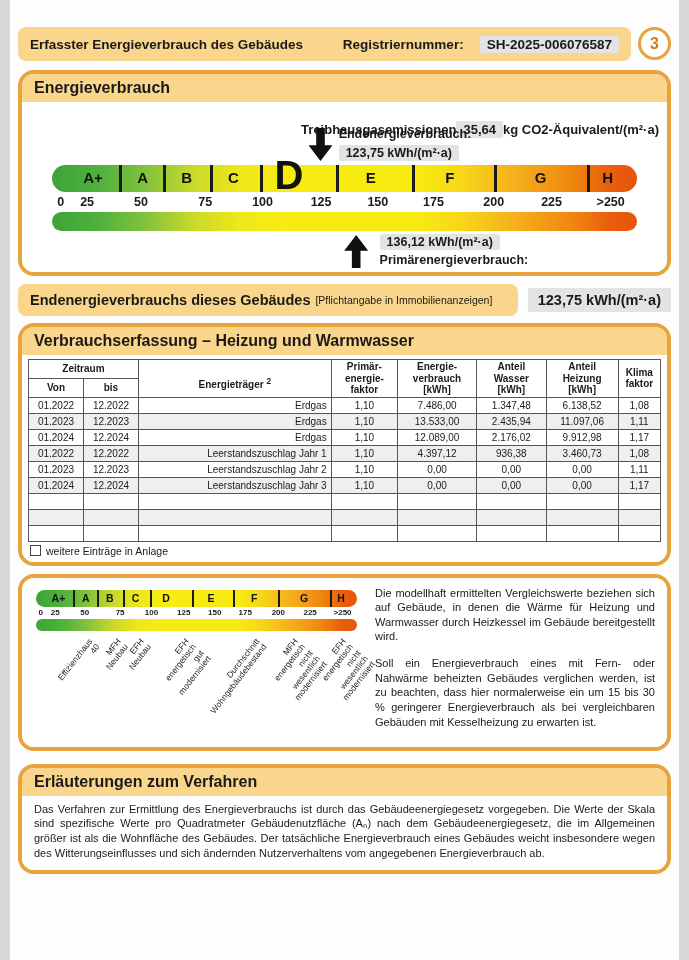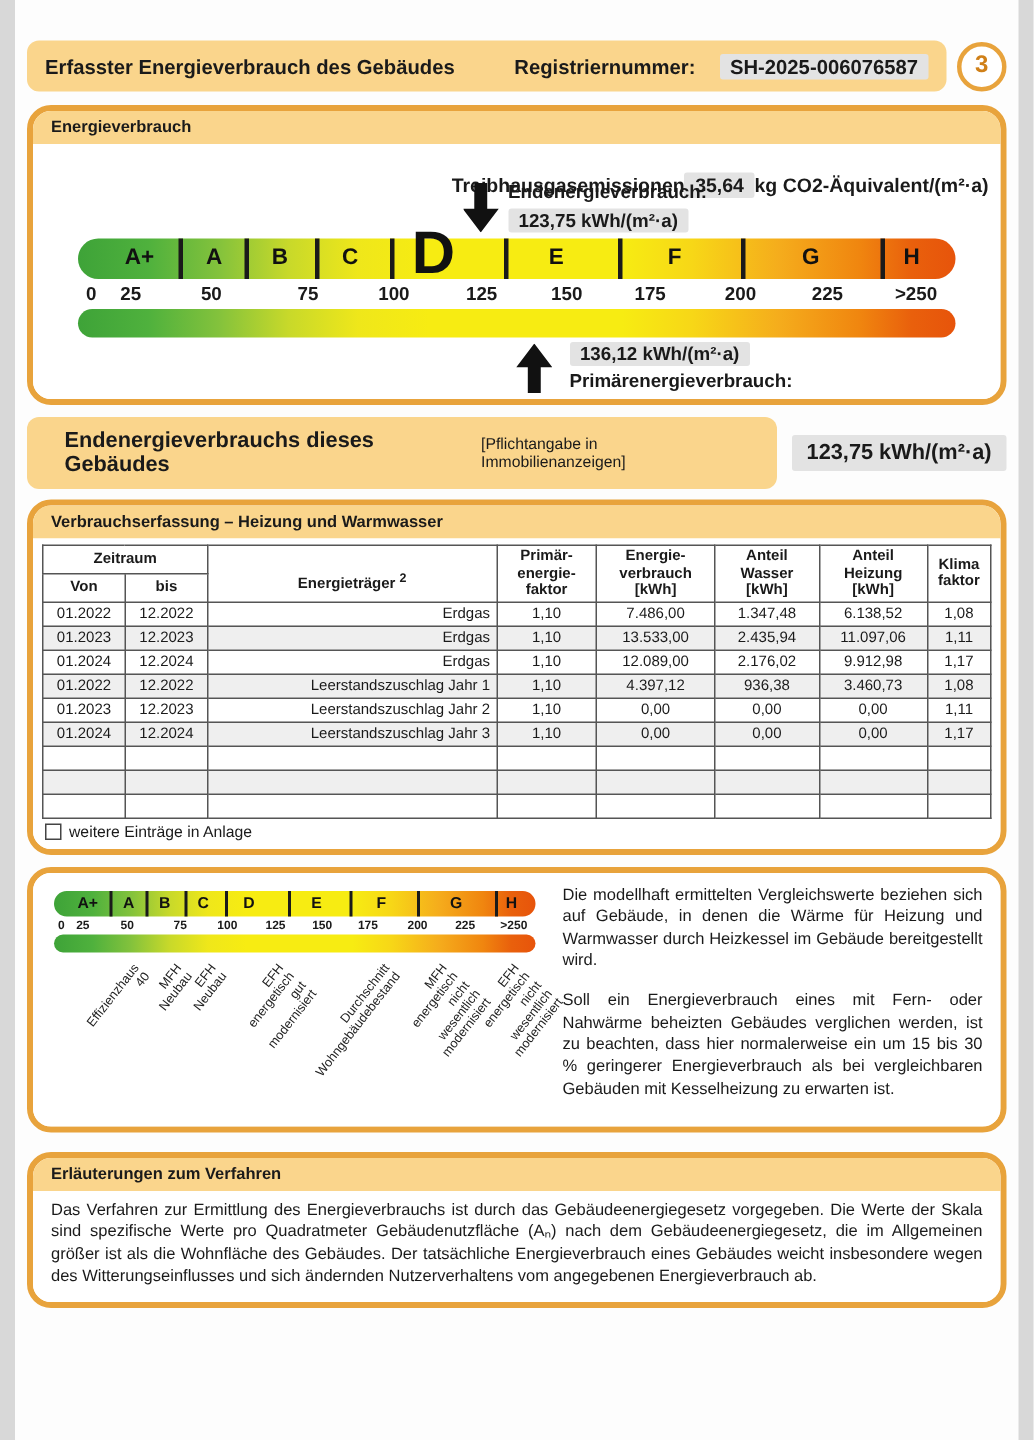--- a/index.html
+++ b/index.html
@@ -1,34 +1,34 @@
 <!DOCTYPE html>
 <html><head>
 <meta charset="utf-8">
 <style>
   html,body{margin:0;padding:0}
   body{width:689px;height:960px;overflow:hidden;background:#d8d8d8;font-family:"Liberation Sans",sans-serif;color:#1a1a1a}
   .doc{margin:0 10px;height:100%;background:#fdfdfd;box-sizing:border-box;padding:14px 6px 0 6px}
 
   
   .obox{border:4px solid #E8A33C;border-radius:16px;background:#fff;overflow:hidden;margin:0 2px}
-  .band{background:#FAD58C;padding:5px 12px;font-weight:bold;font-size:11px}
+  .band{background:#FAD58C;padding:5px 12px;font-weight:bold;font-size:16px}
   .tanbar{background:#FAD58C;border-radius:8px;display:flex;align-items:center}
   .hl{background:#E3E3E3;padding:1px 7px;border-radius:2px}
 
   
   .titlebox{border:4px solid #E8A33C;border-radius:14px;background:#fff;margin:0 12px;padding:4px 16px 8px}
   .titleline{display:flex;align-items:baseline}
   .titleline h1{margin:0;font-size:43px;letter-spacing:-1.5px;line-height:1.05;font-weight:bold}
   .titleline .sub{font-size:21px;font-weight:bold;margin-left:6px}
   .lawline{font-size:11.5px;margin-top:0}
   .lawline sup{font-size:8px}
 
   
-  .regrow{display:flex;align-items:center;margin:13px 2px 9px}
+  .regrow{display:flex;margin:13px 2px 9px}
   .regbar{flex:1;height:34px;padding:0 12px;font-size:13.5px;font-weight:bold}
   .regbar .rlabel{margin-right:auto}
   .regbar .rkey{margin-right:16px}
   .pagecircle{width:27px;height:27px;border:3px solid #E8A33C;border-radius:50%;background:#fff;color:#D08018;
     font-size:16px;font-weight:bold;display:flex;align-items:center;justify-content:center;margin-left:7px}
 
   
   .evcontent{position:relative;height:170px;background:#fff}
   .ghgrow{position:absolute;top:19px;right:8px;font-size:13px;font-weight:bold;display:flex;gap:0;align-items:center}
   .scalewrap{position:absolute;left:30px;right:30px;top:0;bottom:0}
@@ -43,21 +43,21 @@
   .sc-letter.current{font-size:40px;font-weight:bold;top:-10px;line-height:1}
   .sc-div{position:absolute;top:0;bottom:0;width:3px;background:#1a1a1a}
   .ticksrow{position:absolute;left:0;right:0;top:93px;height:13px}
   .ticksrow span{position:absolute;transform:translateX(-50%);font-size:12.5px;font-weight:bold}
   .bar2{position:absolute;left:0;right:0;top:110px;height:19px;border-radius:10px}
   .primblock{position:absolute;left:56%;top:133px;font-size:12.5px;font-weight:bold}
   .primblock div:last-child{margin-top:4px}
 
   
   .bannerrow{display:flex;align-items:center;margin:8px 2px 7px}
-  .banner{flex:1;height:48px;padding:0 25px}
+  .banner{flex:1;height:32px;padding:0 12px}
   .banner .blabel{font-size:14.5px;font-weight:bold}
   .banner .bnote{font-size:10.5px;margin-left:5px}
   .bannerval{margin-left:10px;font-size:14.5px;font-weight:bold;padding:4px 10px}
 
   
   .tblcontent{padding:4px 6px 5px;background:#fff}
   table{width:100%;border-collapse:collapse;font-size:10px}
   th,td{border:1px solid #555;padding:1px 4px}
   th{font-weight:bold;text-align:center;white-space:pre-line;line-height:1.15;background:#fff}
   td{height:13px}

